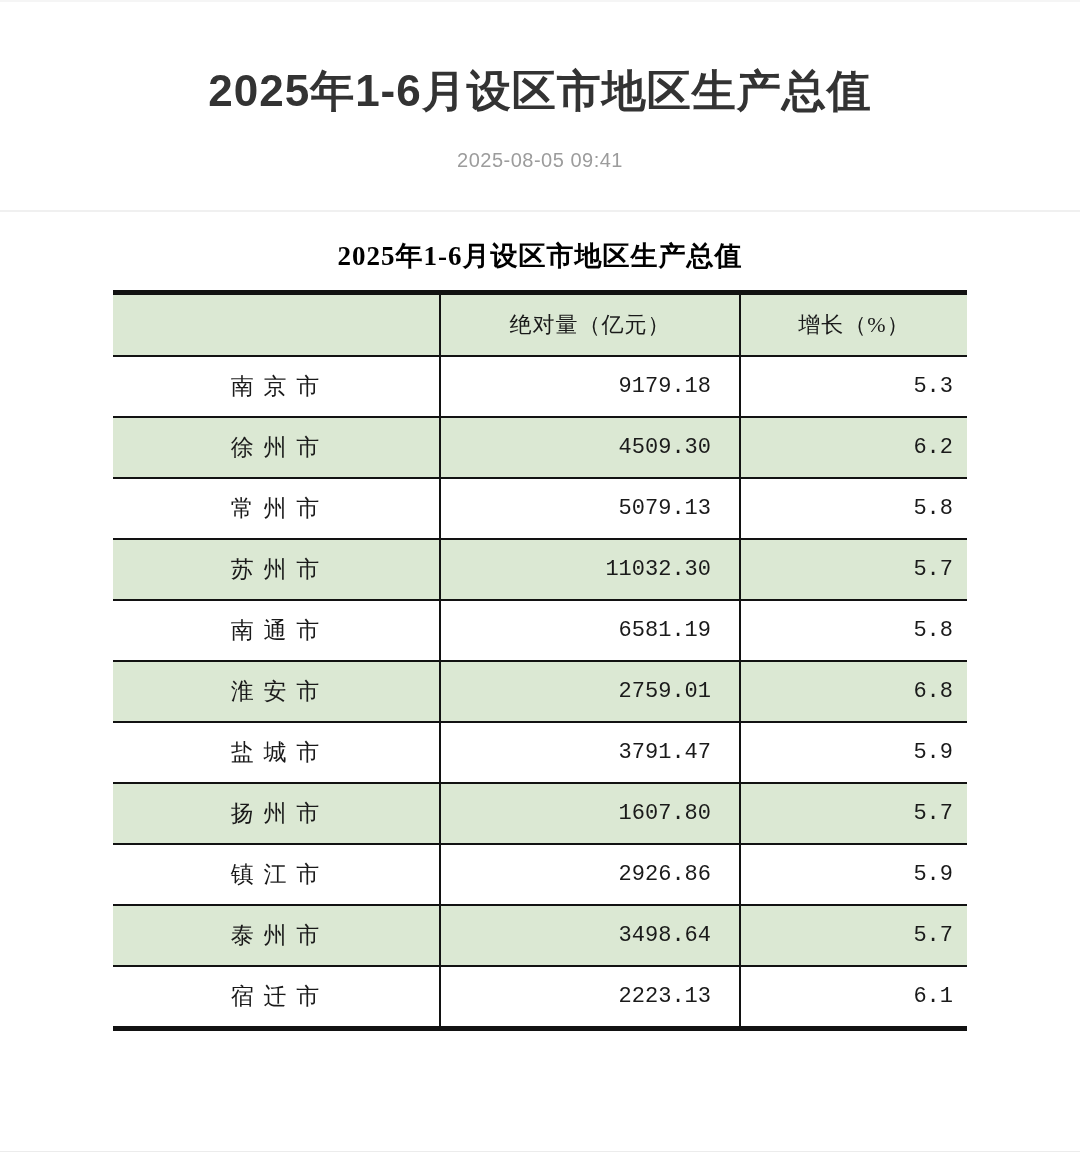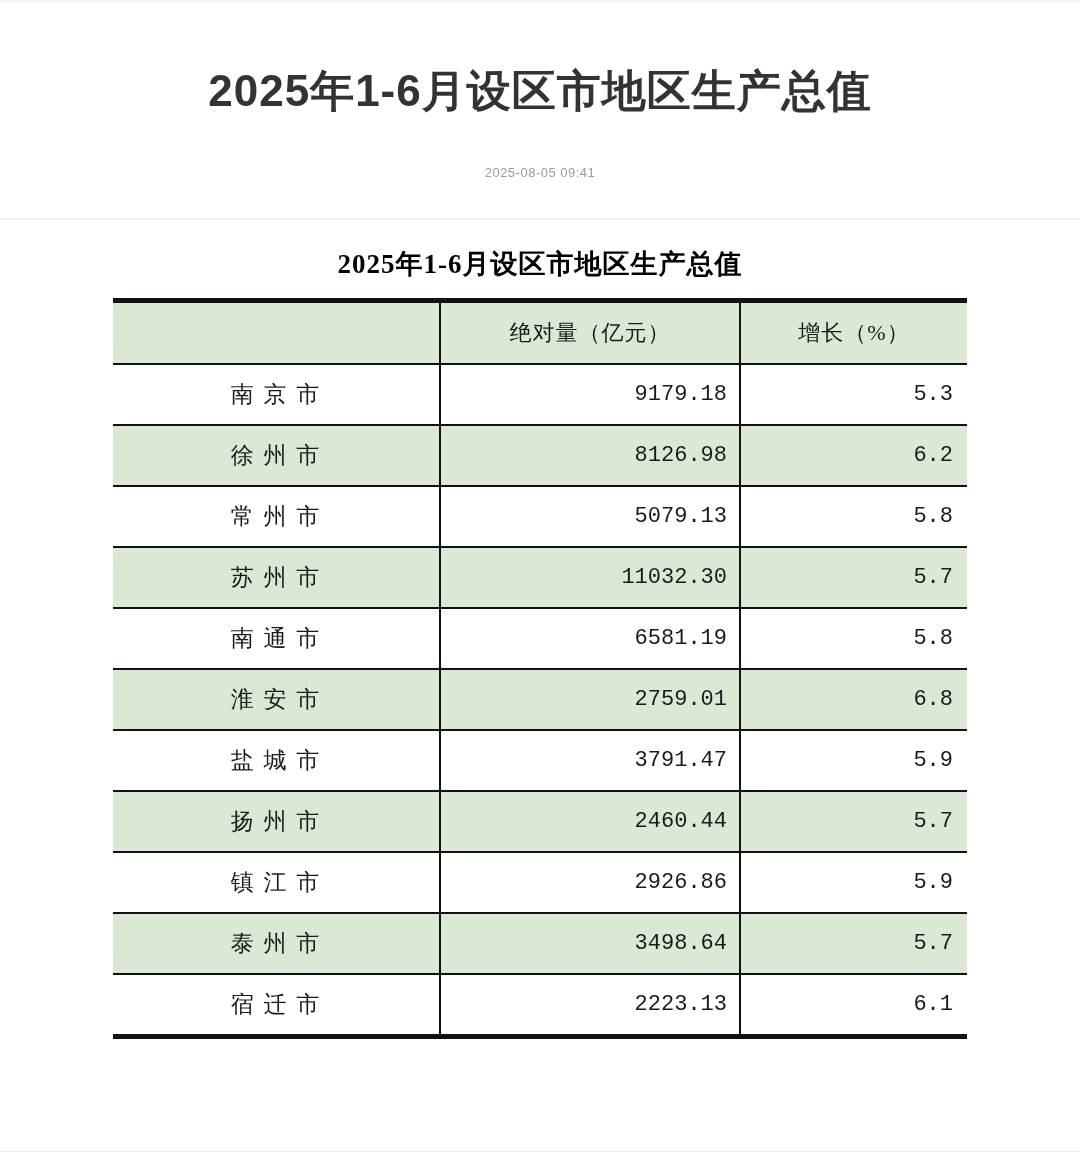--- a/index.html
+++ b/index.html
@@ -8,21 +8,21 @@
     background:#ffffff;
     font-family:"Liberation Sans","DejaVu Sans",sans-serif;
   }
   .top-hairline { height:2px; background:#f5f5f5; }
 
   .page-header { text-align:center; padding-top:60px; }
   .page-title {
     margin:0; font-size:44px; font-weight:700; color:var(--title-color,#333333);
     letter-spacing:1px; font-family:"Liberation Sans","DejaVu Sans",sans-serif;
   }
-  .pub-date { margin-top:44px; font-size:13px; color:var(--date-gray,#9c9c9c); letter-spacing:0.5px; }
+  .pub-date { margin-top:28px; font-size:20px; color:var(--date-gray,#9c9c9c); letter-spacing:0.5px; }
 
   .section-divider { height:2px; background:var(--hairline-gray,#f0f0f0); margin-top:38px; }
 
   .table-title {
     text-align:center; margin:26px 0 0; font-size:27px; font-weight:700;
     color:#000; font-family:"Liberation Serif","DejaVu Serif",serif;
     letter-spacing:1px;
   }
 
   table.gdp-table {
@@ -40,21 +40,21 @@
     font-weight:400; font-size:22px; text-align:center; letter-spacing:1px;
   }
   tbody tr { border-bottom:2px solid var(--border-dark,#121212); }
   tbody tr:last-child { border-bottom:none; }
   tbody tr:nth-child(even) { background:var(--row-green,#dbe8d3); }
   tbody td { height:57px; font-size:23px; }
   th + th, td + td { border-left:2px solid var(--border-dark,#121212); }
 
   td.city { text-align:center; letter-spacing:2px; }
   td.num  {
-    text-align:right; padding-right:12px; font-size:22px;
+    text-align:right; padding-right:28px; font-size:22px;
     font-family:"Liberation Mono","DejaVu Sans Mono",monospace;
   }
   td.growth { padding-right:14px; }
 
   .bottom-hairline { position:absolute; left:0; top:1151px; width:100%; height:1px; background:#ececec; }
 </style>
 </head>
 <body>
 
 <div class="top-hairline"></div>
@@ -83,21 +83,21 @@
       </tr>
     </thead>
     <tbody>
       <tr>
         <td class="city">南 京 市</td>
         <td class="num">9179.18</td>
         <td class="num growth">5.3</td>
       </tr>
       <tr>
         <td class="city">徐 州 市</td>
-        <td class="num">8126.98</td>
+        <td class="num">4509.30</td>
         <td class="num growth">6.2</td>
       </tr>
       <tr>
         <td class="city">常 州 市</td>
         <td class="num">5079.13</td>
         <td class="num growth">5.8</td>
       </tr>
       <tr>
         <td class="city">苏 州 市</td>
         <td class="num">11032.30</td>
@@ -113,21 +113,21 @@
         <td class="num">2759.01</td>
         <td class="num growth">6.8</td>
       </tr>
       <tr>
         <td class="city">盐 城 市</td>
         <td class="num">3791.47</td>
         <td class="num growth">5.9</td>
       </tr>
       <tr>
         <td class="city">扬 州 市</td>
-        <td class="num">2460.44</td>
+        <td class="num">1607.80</td>
         <td class="num growth">5.7</td>
       </tr>
       <tr>
         <td class="city">镇 江 市</td>
         <td class="num">2926.86</td>
         <td class="num growth">5.9</td>
       </tr>
       <tr>
         <td class="city">泰 州 市</td>
         <td class="num">3498.64</td>

